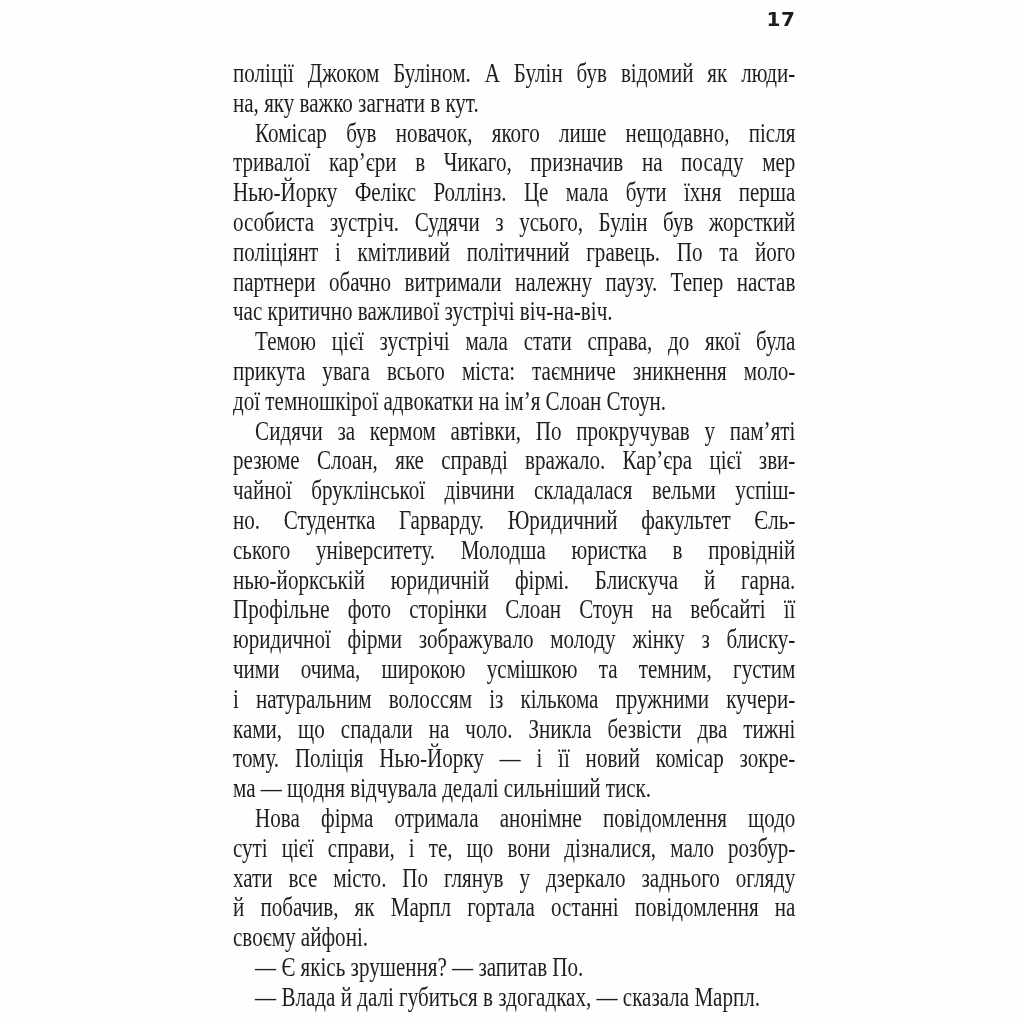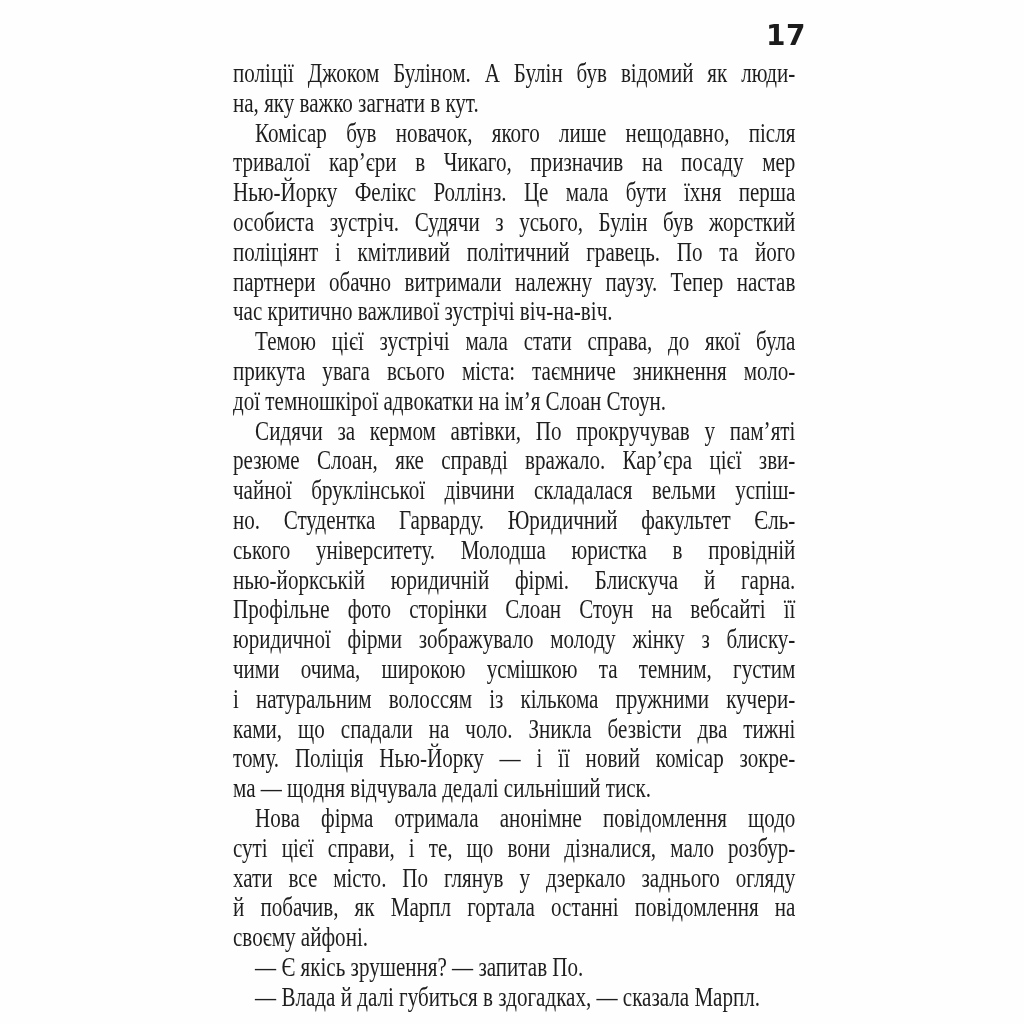--- a/index.html
+++ b/index.html
@@ -14,26 +14,26 @@
     position: relative;
     font-family: "Liberation Serif", "DejaVu Serif", serif;
   }
   .page {
     position: absolute;
     inset: 0;
     background: #fefefe;
   }
   .page-number {
     position: absolute;
-    top: 19px;
+    top: 7px;
     left: 766px;
     width: 30px;
     text-align: center;
     font-family: "DejaVu Sans", "Liberation Sans", sans-serif;
-    font-size: 28px;
+    font-size: 20px;
     font-weight: 600;
     letter-spacing: 0.5px;
     color: #1c1c1c;
   }
   .text-block {
     position: absolute;
     left: 233px;
     top: 59px;
     width: 721px;
     transform: scaleX(0.78);

